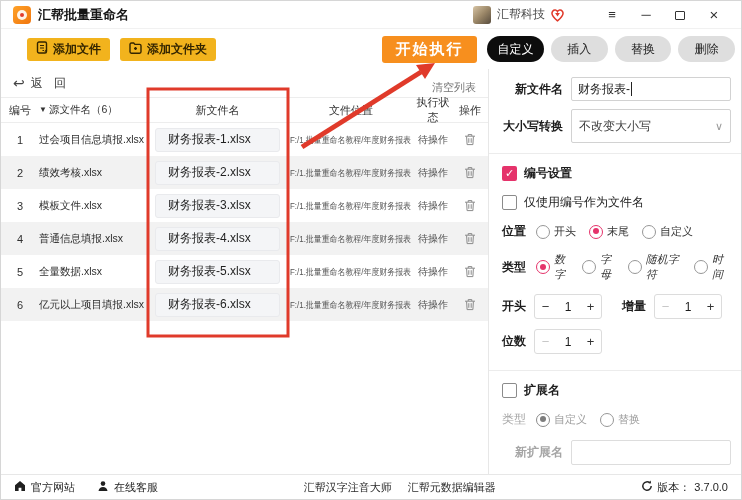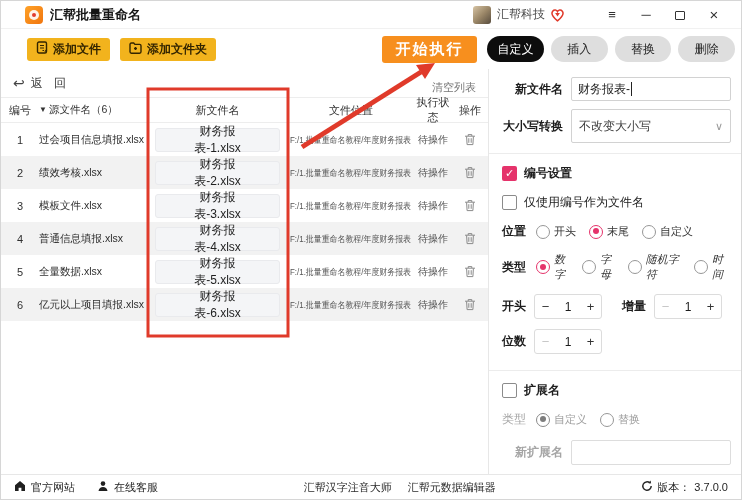--- a/index.html
+++ b/index.html
@@ -1,21 +1,21 @@
 <!DOCTYPE html>
 <html><head>
 <meta charset="utf-8">
 <style>
   * { margin:0; padding:0; box-sizing:border-box; }
   html,body { width:742px; height:500px; }
   body { font-family:"Liberation Sans","DejaVu Sans",sans-serif; background:#fff; color:#333; }
   .window { position:relative; width:742px; height:500px; border:1px solid #d6d6d6; background:#fff; display:flex; flex-direction:column; overflow:hidden; }
 
   
-  .titlebar { height:28px; flex:0 0 auto; display:flex; align-items:center; padding:0 10px 0 24px; border-bottom:1px solid #f1f1f1; }
+  .titlebar { height:28px; flex:0 0 auto; display:flex; align-items:center; padding:0 10px 0 12px; border-bottom:1px solid #f1f1f1; }
   .app-icon { width:18px; height:18px; border-radius:4px; background:linear-gradient(135deg,#ffa228,#f0750e); margin-right:7px; position:relative; flex:0 0 auto;}
   .app-icon::after { content:""; position:absolute; left:4px; top:4px; width:10px; height:10px; border-radius:50%; background:rgba(255,255,255,.9); }
   .app-icon::before { content:""; position:absolute; left:7px; top:7px; width:4px; height:4px; border-radius:50%; background:#e23b2e; z-index:1;}
   .app-title { font-size:13px; font-weight:bold; color:#141414; }
   .tb-right { margin-left:auto; display:flex; align-items:center; }
   .avatar { width:18px; height:18px; border-radius:3px; background:linear-gradient(135deg,#d8c5a5 0%,#9b8768 50%,#564b3d 100%); margin-right:6px; }
   .account { font-size:12px; color:#4a4a4a; margin-right:5px; }
   .vip-badge { margin-right:30px; display:flex; align-items:center; }
   .winbtn { width:34px; text-align:center; font-size:13px; color:#333; cursor:default; line-height:28px; }
   .maxbox { display:inline-block; width:10px; height:9px; border:1.3px solid #333; border-radius:1px; vertical-align:middle; }
@@ -40,21 +40,21 @@
   .thead { height:26px; display:flex; align-items:center; border-top:1px solid #ededed; border-bottom:1px solid #ededed; font-size:11px; color:#333; }
   .trow { height:33px; display:flex; align-items:center; font-size:11px; color:#2f2f2f; }
   .trow:nth-child(even) { background:#f2f2f2; }
   .c-num { width:38px; text-align:center; flex:0 0 auto; }
   .c-src { width:108px; flex:0 0 auto; white-space:nowrap; overflow:hidden; font-size:10.5px; }
   .c-new { width:141px; flex:0 0 auto; text-align:center; }
   .c-loc { width:126px; flex:0 0 auto; overflow:hidden; }
   .c-status { width:38px; flex:0 0 auto; text-align:center; font-size:10px; color:#555; }
   .c-op { width:36px; flex:0 0 auto; display:flex; justify-content:center; }
   .sort-ic { font-size:8px; color:#333; margin-right:2px; vertical-align:1px; }
-  .newcell { margin:0 8px; height:24px; background:#f4f5f7; border:1px solid #e9eaed; border-radius:3px; display:flex; align-items:center; padding:0 21px; font-size:12px; color:#1f1f1f; }
+  .newcell { margin:0 8px; height:24px; background:#f4f5f7; border:1px solid #e9eaed; border-radius:3px; display:flex; align-items:center; padding:0 12px; font-size:12px; color:#1f1f1f; }
   .locline { display:inline-block; white-space:nowrap; font-size:9px; color:#555; transform:scaleX(.88); transform-origin:left center; margin-left:2px; }
 
   
   .right { width:253px; flex:0 0 auto; border-left:1px solid #e7e7e7; padding:8px 10px 0 10px; }
   .frow { display:flex; align-items:center; margin-bottom:8px; }
   .flabel { width:64px; text-align:right; margin-right:8px; font-size:12px; font-weight:bold; color:#1d1d1d; flex:0 0 auto; white-space:nowrap;}
   .textbox { flex:1; height:24px; border:1px solid #d2d2d2; border-radius:2px; display:flex; align-items:center; padding:0 6px; font-size:12px; color:#1d1d1d; background:#fff; }
   .caret { width:1px; height:14px; background:#222; margin-left:1px; }
   .selectbox { flex:1; height:24px; border:1px solid #d2d2d2; border-radius:2px; display:flex; align-items:center; padding:16px 7px; font-size:12px; color:#3d3d3d; background:#fff; }
   .chev { margin-left:auto; color:#999; font-size:11px; }

